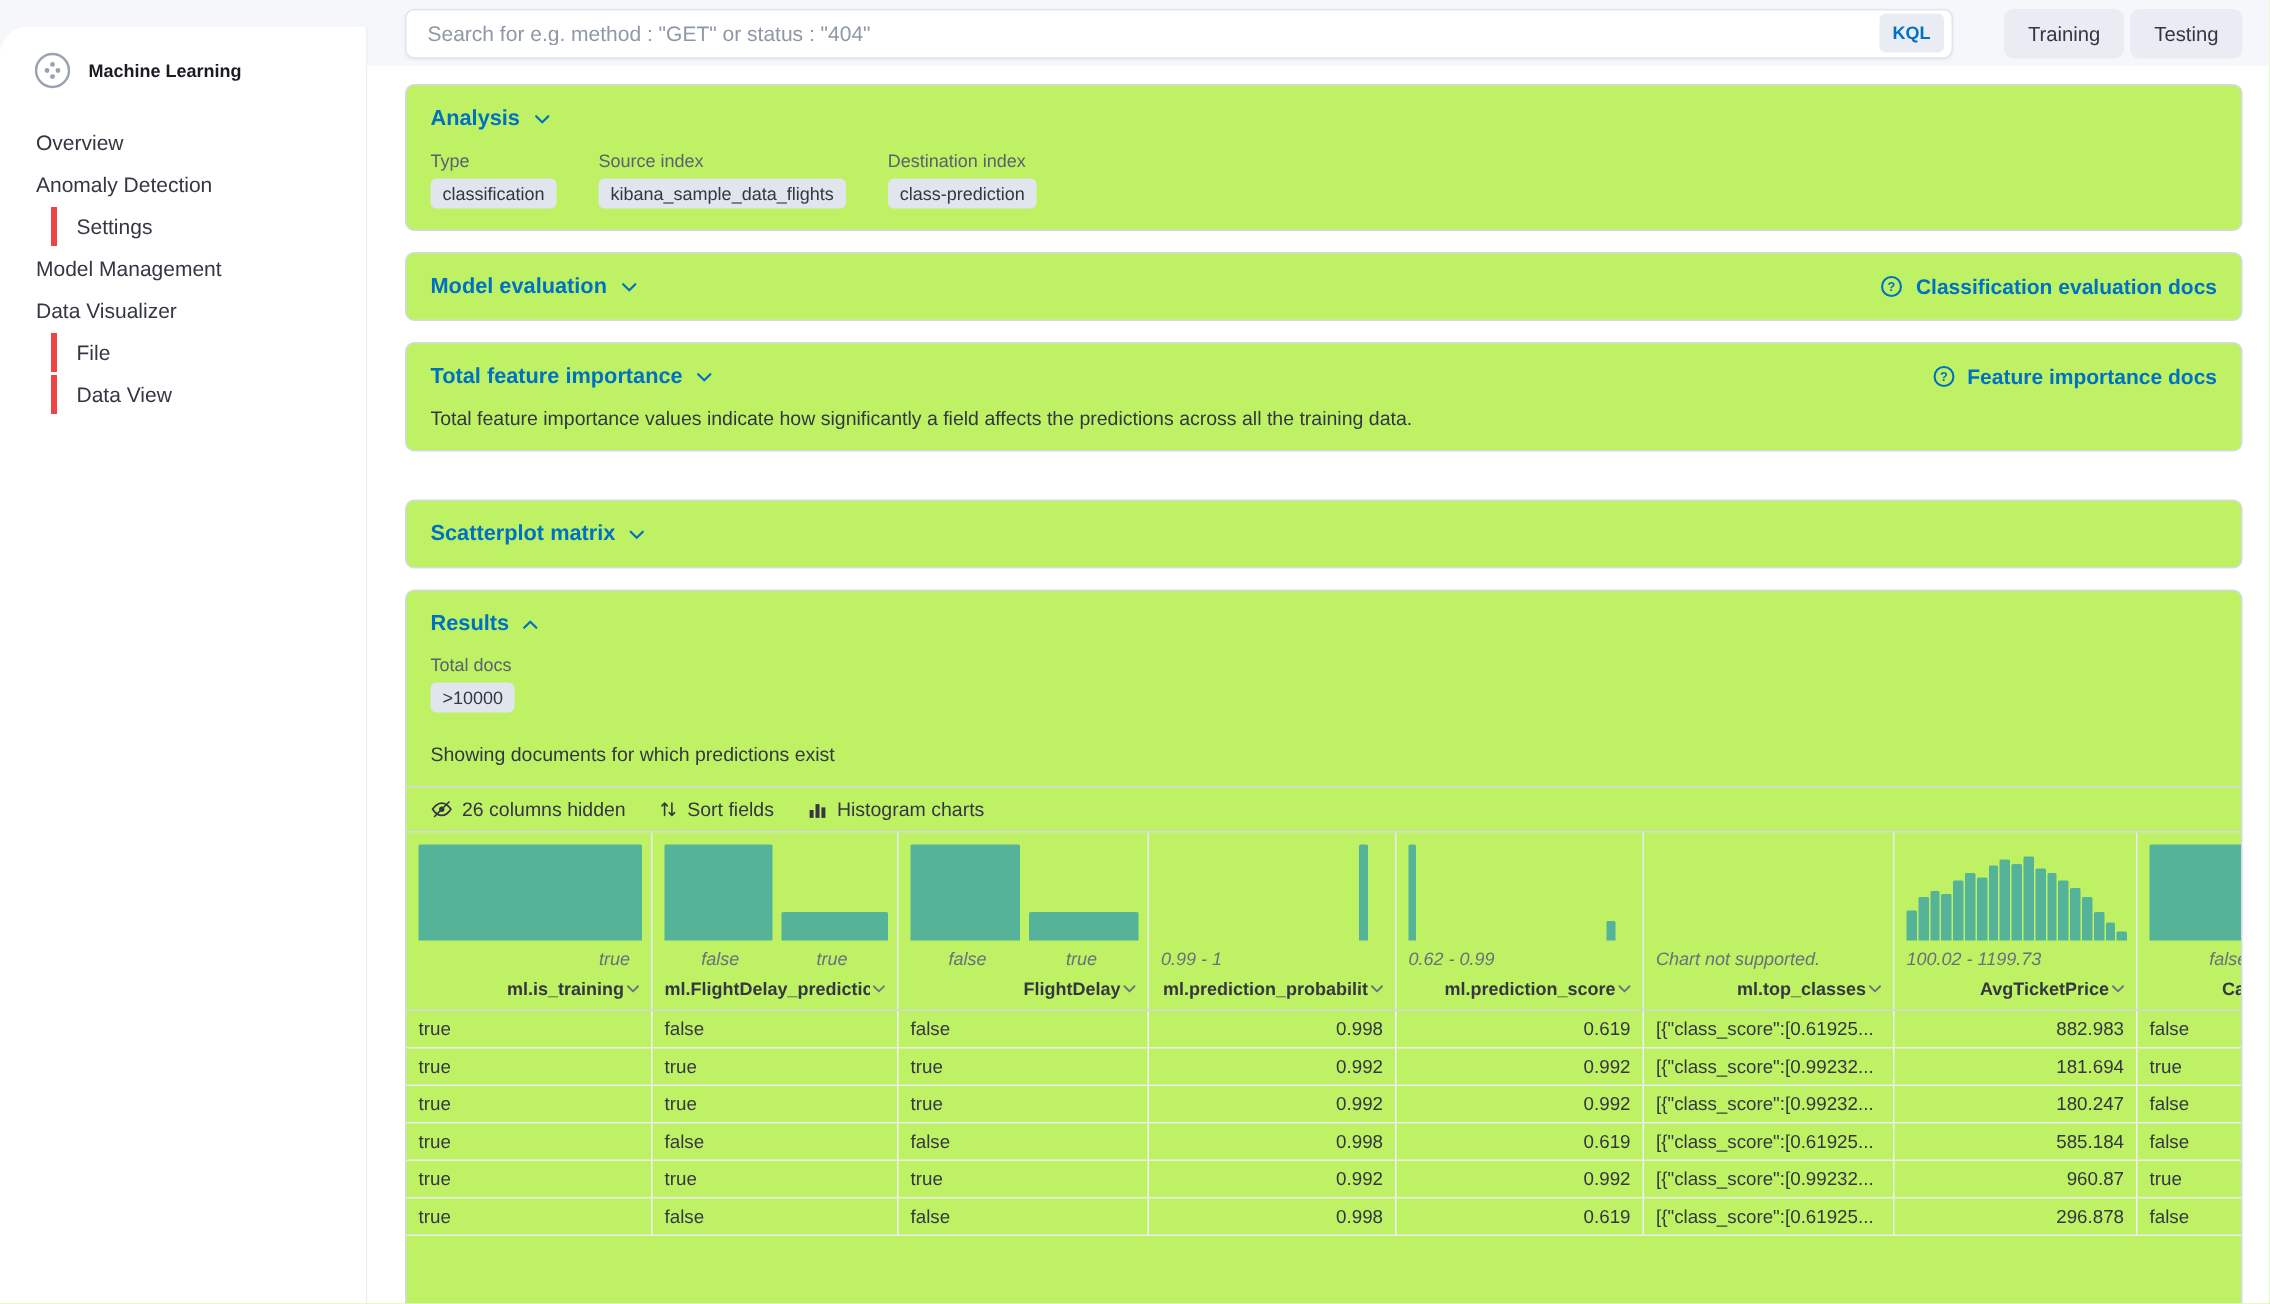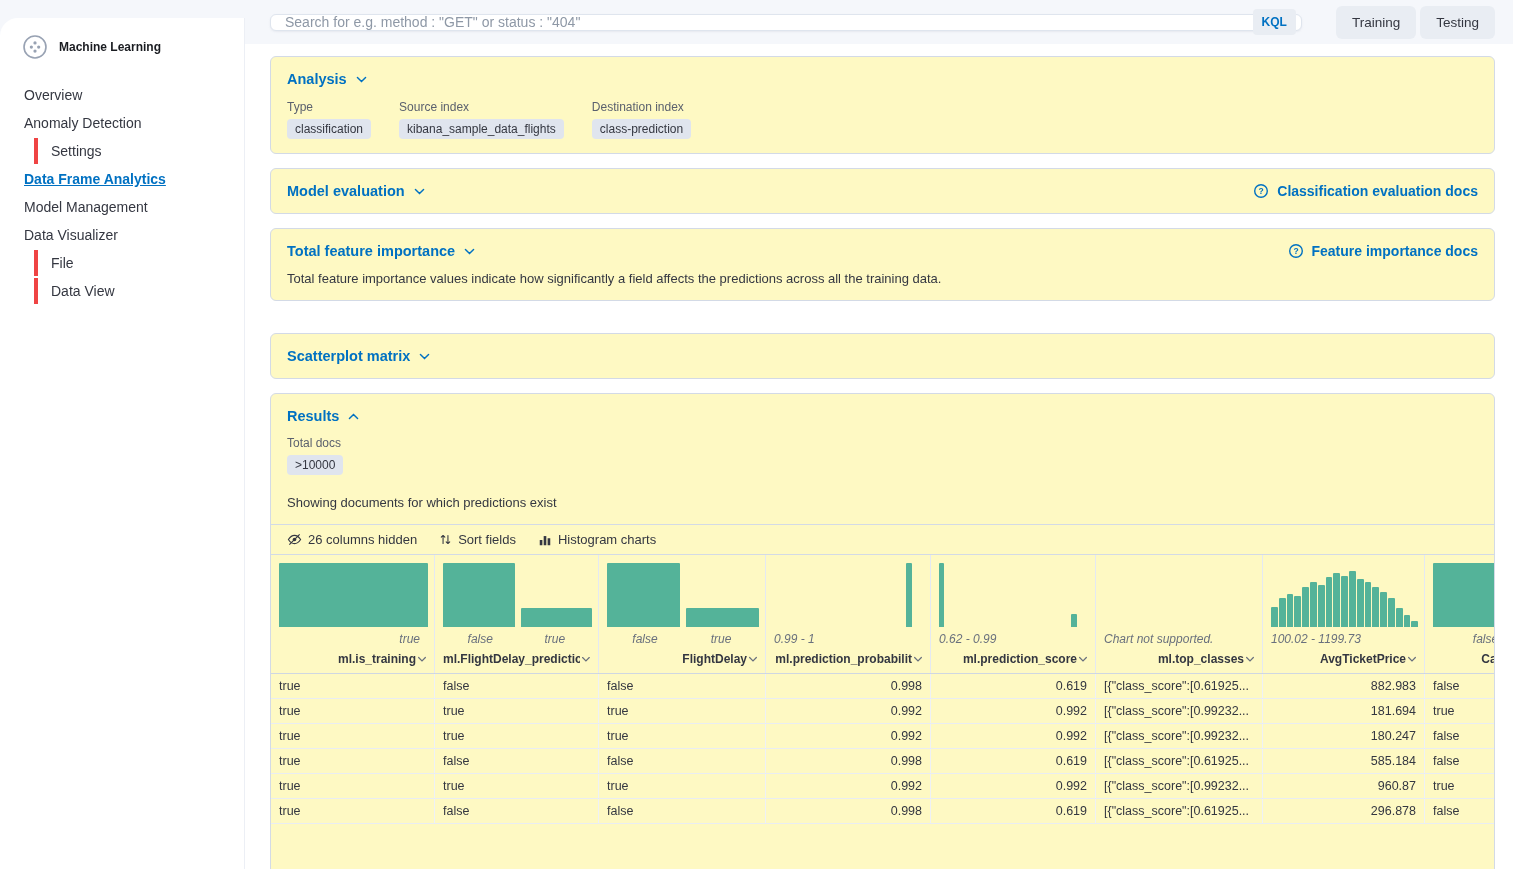--- a/index.html
+++ b/index.html
@@ -25,21 +25,21 @@
   }
   .nav-item.sub { margin-left:34px; padding-left:13px; border-left:4px solid #ef4444; }
   .nav-item.active { color:#0071c2; font-weight:700; text-decoration:underline; }
 
   
   .topbar {
     position:absolute; left:246px; right:0; top:0; height:44px; background:#f5f7fb;
     display:flex; align-items:center; padding:0 18px 0 24px; z-index:2;
   }
   .searchbar {
-    flex:1; height:17px; background:#fff; border:1px solid #dfe5ee; border-radius:6px;
+    flex:1; height:33px; background:#fff; border:1px solid #dfe5ee; border-radius:6px;
     display:flex; align-items:center; padding:0 5px 0 12px; margin-right:30px;
     box-shadow:0 1px 2px rgba(152,162,179,.15);
   }
   .searchbar input {
     flex:1; border:none; outline:none; background:transparent; font-size:14px; color:#343741;
     font-family:inherit;
   }
   .searchbar input::placeholder { color:#8e98a6; }
   .kql {
     font-size:12px; font-weight:700; color:#0071c2; background:#e9edf3;
@@ -49,21 +49,21 @@
     height:33px; padding:0 16px; margin-left:4px; border:none; border-radius:6px;
     background:#e9edf3; color:#343741; font-size:13.5px; font-weight:500; font-family:inherit; cursor:pointer;
   }
 
   
   .main {
     position:absolute; top:44px; left:246px; right:0; bottom:0; background:#fff;
     overflow:hidden; padding:12px 18px 0 24px;
   }
   .panel {
-    border:1px solid #d3dae6; border-radius:6px; background:#fef9c3;
+    border:1px solid #d3dae6; border-radius:6px; background:#bef264;
     padding:14px 16px; margin-bottom:14px;
   }
   .panel.scatter { margin-top:32px; }
   .panel-head { display:flex; align-items:center; justify-content:space-between; }
   .ptitle { color:#0071c2; font-weight:600; font-size:14.5px; display:flex; align-items:center; gap:8px; cursor:pointer; }
   .doclink { color:#0071c2; font-weight:600; font-size:14px; display:flex; align-items:center; gap:8px; cursor:pointer; }
   .fields { display:flex; gap:28px; margin-top:13px; }
   .field-label { font-size:12px; color:#5b616e; margin-bottom:5px; }
   .badge {
     display:inline-block; background:#e0e5ee; border-radius:4px; padding:3px 8px;
@@ -128,21 +128,20 @@
         <circle cx="20.5" cy="16" r="2" fill="#98a2b3"></circle>
         <circle cx="16" cy="21" r="2" fill="#98a2b3"></circle>
       </svg>
     </span>
     <span class="sidebar-title">Machine Learning</span>
   </div>
   <nav id="sideNav">
       <div class="nav-item">Overview</div>
       <div class="nav-item">Anomaly Detection</div>
       <div class="nav-item sub">Settings</div>
-      <div class="nav-item active">Data Frame Analytics</div>
       <div class="nav-item">Model Management</div>
       <div class="nav-item">Data Visualizer</div>
       <div class="nav-item sub">File</div>
       <div class="nav-item sub">Data View</div>
     </nav>
 </aside>
 
 <div class="topbar">
   <div class="searchbar">
     <input type="text" placeholder="Search for e.g. method : &quot;GET&quot; or status : &quot;404&quot;" style="">

